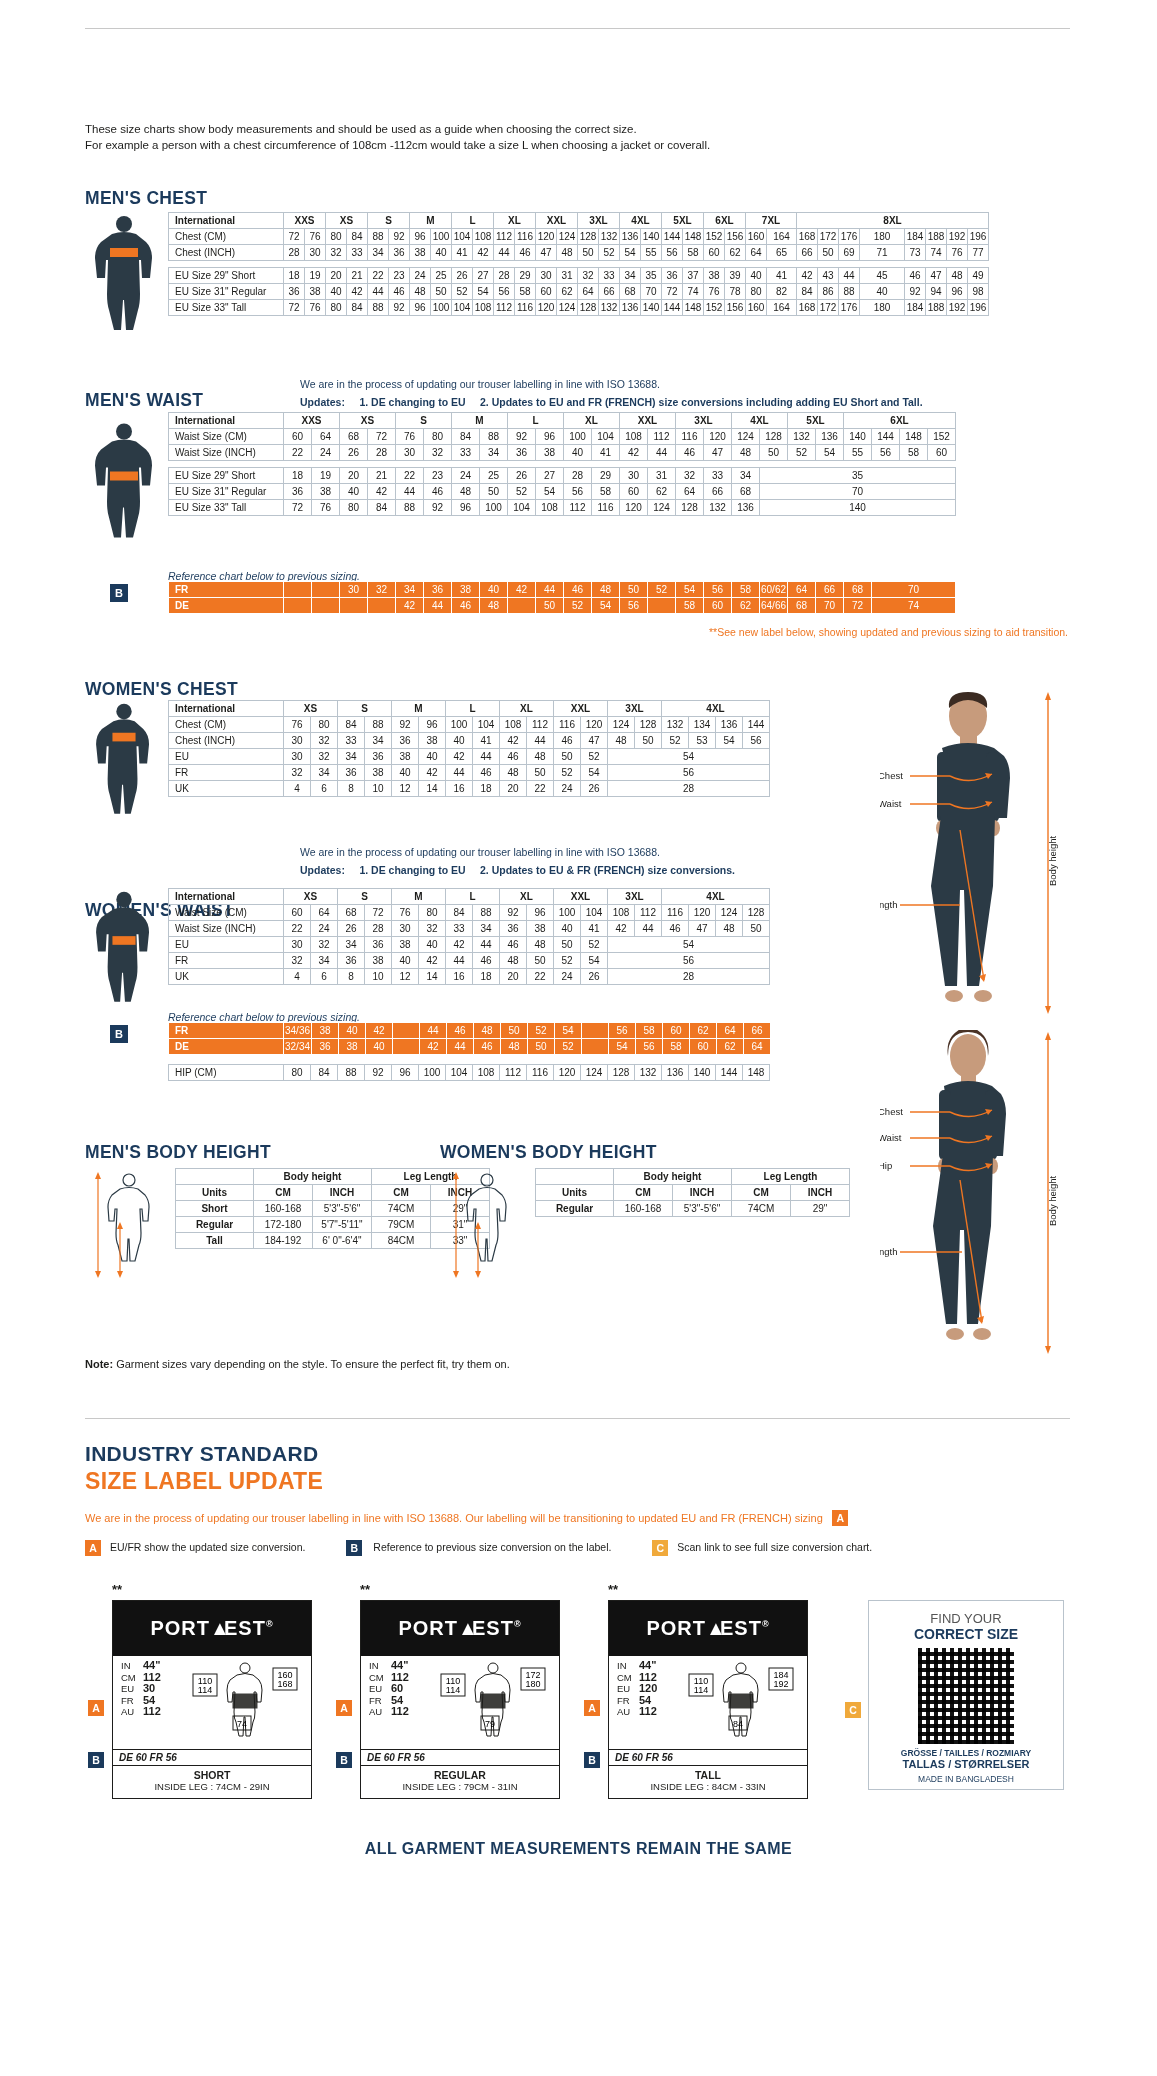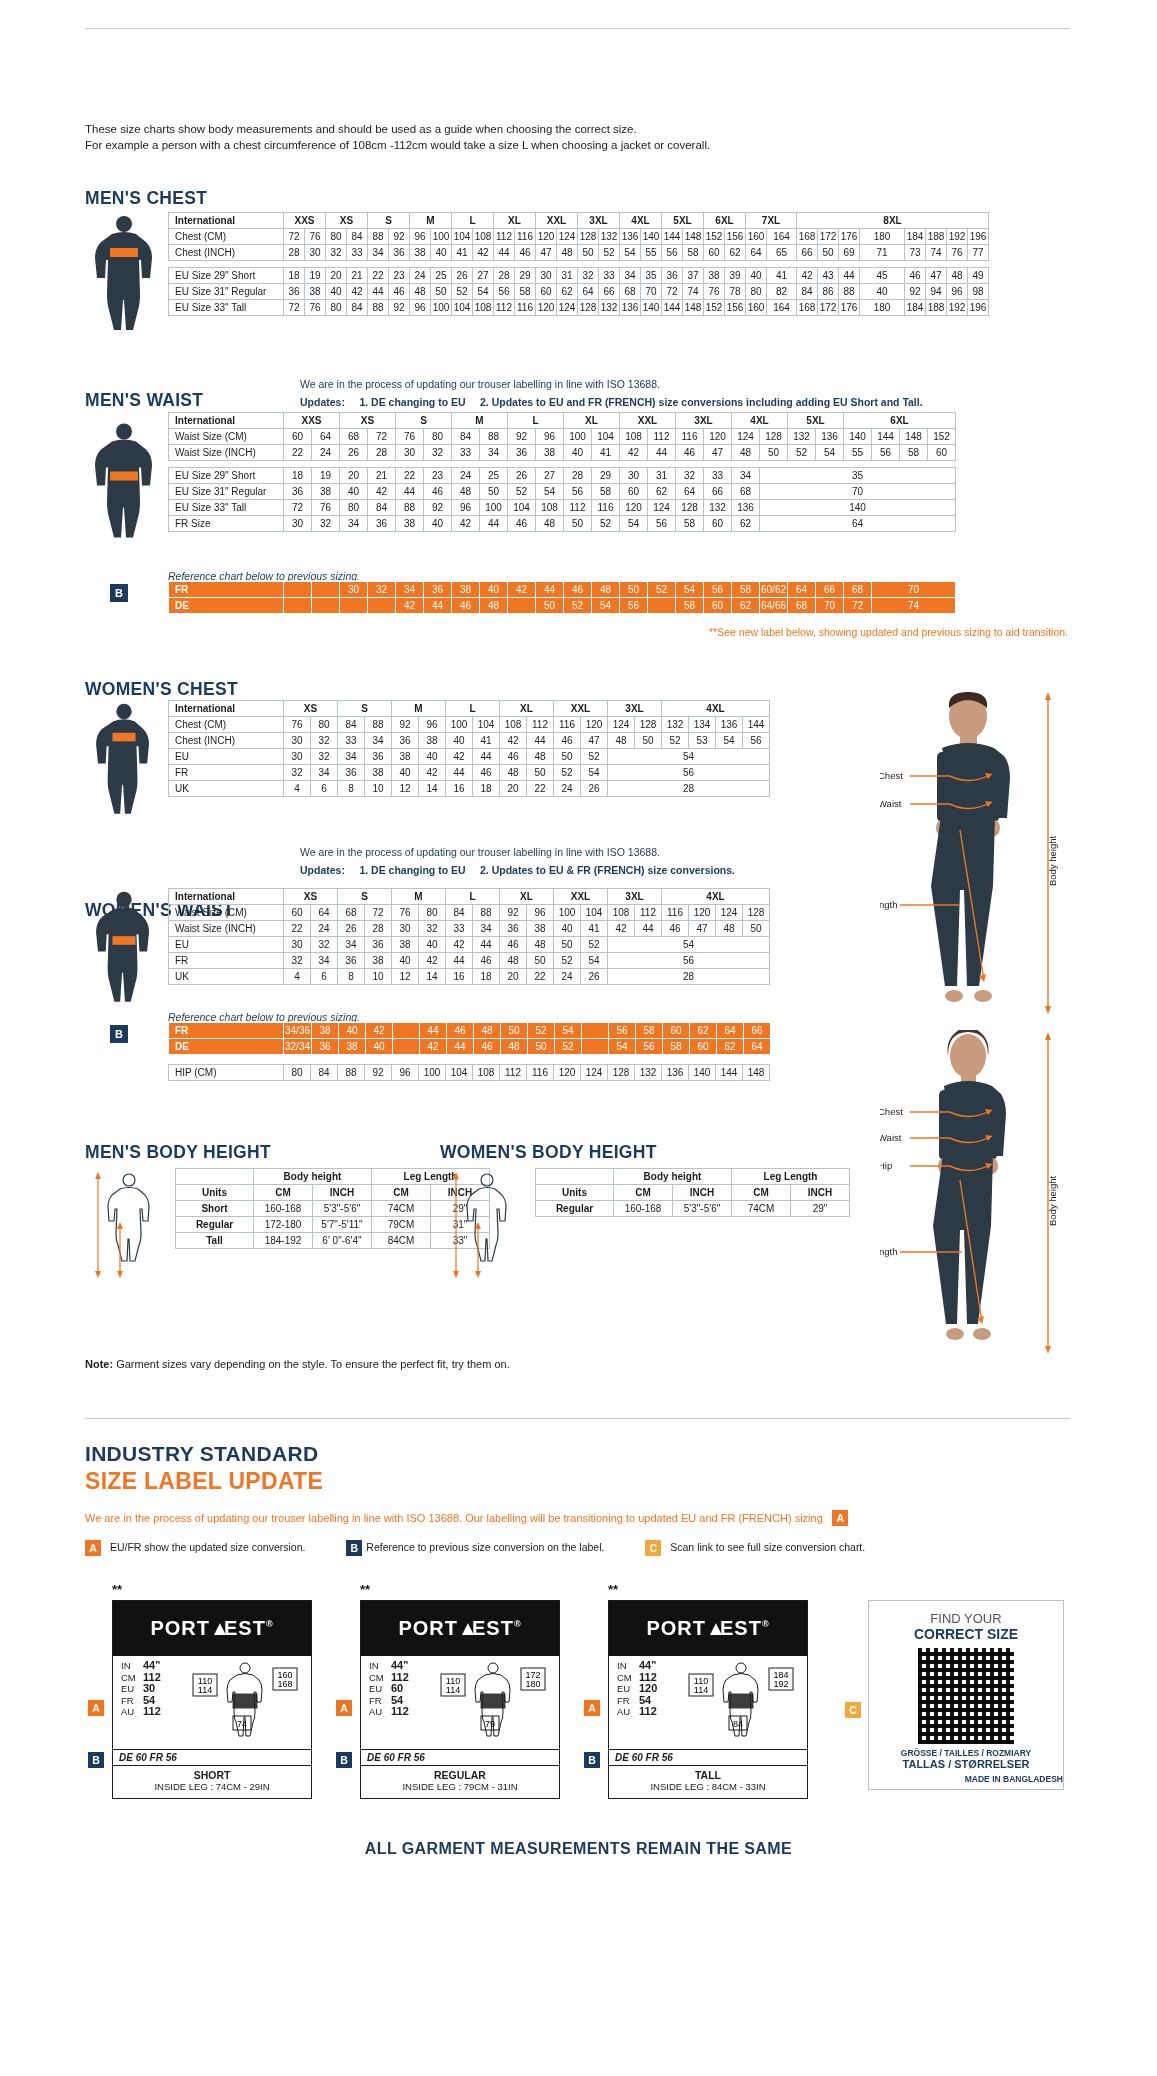--- a/index.html
+++ b/index.html
@@ -457,41 +457,20 @@
             <td colspan="1" style="width: 28px;">104</td>
             <td colspan="1" style="width: 28px;">108</td>
             <td colspan="1" style="width: 28px;">112</td>
             <td colspan="1" style="width: 28px;">116</td>
             <td colspan="1" style="width: 28px;">120</td>
             <td colspan="1" style="width: 28px;">124</td>
             <td colspan="1" style="width: 28px;">128</td>
             <td colspan="1" style="width: 28px;">132</td>
             <td colspan="1" style="width: 28px;">136</td>
             <td colspan="7" style="width: 196px;">140</td>
-          </tr>
-          <tr>
-            <td class="lbl" style="width: 115px;">FR Size</td>
-            <td colspan="1" style="width: 28px;">30</td>
-            <td colspan="1" style="width: 28px;">32</td>
-            <td colspan="1" style="width: 28px;">34</td>
-            <td colspan="1" style="width: 28px;">36</td>
-            <td colspan="1" style="width: 28px;">38</td>
-            <td colspan="1" style="width: 28px;">40</td>
-            <td colspan="1" style="width: 28px;">42</td>
-            <td colspan="1" style="width: 28px;">44</td>
-            <td colspan="1" style="width: 28px;">46</td>
-            <td colspan="1" style="width: 28px;">48</td>
-            <td colspan="1" style="width: 28px;">50</td>
-            <td colspan="1" style="width: 28px;">52</td>
-            <td colspan="1" style="width: 28px;">54</td>
-            <td colspan="1" style="width: 28px;">56</td>
-            <td colspan="1" style="width: 28px;">58</td>
-            <td colspan="1" style="width: 28px;">60</td>
-            <td colspan="1" style="width: 28px;">62</td>
-            <td colspan="7" style="width: 196px;">64</td>
           </tr>
         </tbody>
     </table>
   </div>
 
   <div style="position:absolute;left:168px;top:570px;" class="ital note-blue">Reference chart below to previous sizing.</div>
   <div style="position:absolute;left:110px;top:583px;">
     <span class="bbadge">B</span>
   </div>
   <div style="position:absolute;left:168px;top:581px;">
@@ -1071,21 +1050,21 @@
 
   <div style="position:absolute;left:85px;top:1508px;width:985px;">
     <span class="note-orange" style="font-size:11px;">We are in the process of updating our trouser labelling in line with ISO 13688. Our labelling will be transitioning to updated EU and FR (FRENCH) sizing</span>
     <span class="legend-badge bg-o" style="margin-left:5px;">A</span>
   </div>
 
   <div style="position:absolute;left:85px;top:1540px;width:985px;font-size:10.5px;">
     <span class="legend-badge bg-o">A</span>
     <span style="margin-left:6px;">EU/FR show the updated size conversion.</span>
     <span class="legend-badge bg-b" style="margin-left:38px;">B</span>
-    <span style="margin-left:1px;">Reference to previous size conversion on the label.</span>
+    <span style="margin-left:8px;">Reference to previous size conversion on the label.</span>
     <span class="legend-badge bg-y" style="margin-left:38px;">C</span>
     <span style="margin-left:6px;">Scan link to see full size conversion chart.</span>
   </div>
 
   <div id="labels-host">
       <div class="stars" style="left: 112px; top: 1582px;">**</div>
       <div class="labelcard" style="left: 112px; top: 1600px;">
         <div class="lab-top">
           <span class="brand">PORT<span style="display:inline-block;width:14px;text-align:center;">▲</span>EST<span style="font-size:9px;vertical-align:super;">®</span></span>
         </div>
@@ -1196,21 +1175,21 @@
       <span class="legend-badge bg-o" style="position: absolute; left: 584px; top: 1700px;">A</span>
       <span class="legend-badge bg-b" style="position: absolute; left: 584px; top: 1752px;">B</span>
     </div>
 
   <div class="qrbox" style="left:868px;top:1600px;width:196px;height:190px;">
     <div style="font-size:13px;color:#555;margin-top:10px;">FIND YOUR</div>
     <div style="font-size:14px;font-weight:bold;color:#1b3a5c;">CORRECT SIZE</div>
     <div class="qr"></div>
     <div style="font-size:8.5px;font-weight:bold;color:#1b3a5c;line-height:11px;">GRÖSSE / TAILLES / ROZMIARY</div>
     <div style="font-size:11px;font-weight:bold;color:#1b3a5c;line-height:11px;">TALLAS / STØRRELSER</div>
-    <div style="font-size:8.5px;font-weight:bold;color:#1b3a5c;margin-top:4px;text-align:right;">MADE IN BANGLADESH</div>
+    <div style="font-size:8.5px;font-weight:normal;color:#1b3a5c;margin-top:4px;">MADE IN BANGLADESH</div>
   </div>
   <div style="position:absolute;left:845px;top:1700px;">
     <span class="legend-badge bg-y">C</span>
   </div>
 
   <div class="footline1" style="top:1840px;">ALL GARMENT MEASUREMENTS REMAIN THE SAME</div>
 
 </div>
 
 </body></html>

